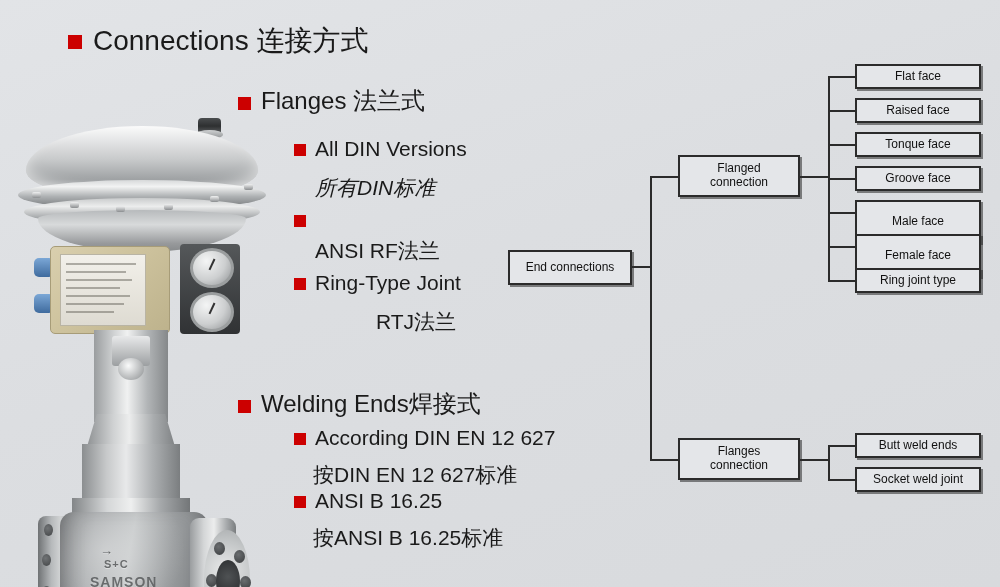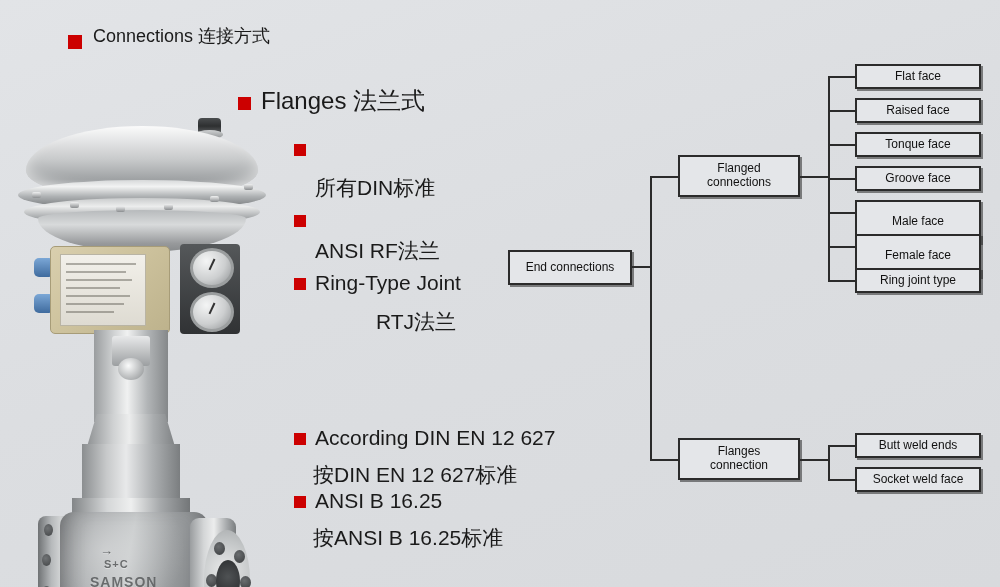--- a/index.html
+++ b/index.html
@@ -35,21 +35,21 @@
     flex: 0 0 auto;
     background: #cc0000;
   }
   .txt {
     color: #1a1a1a;
     line-height: 1;
   }
 
   .lvl1 { left: 68px;  top: 27px; }
   .lvl1 .sq  { width: 14px; height: 14px; margin-top: 8px; margin-right: 11px; }
-  .lvl1 .txt { font-size: 18px; }
+  .lvl1 .txt { font-size: 28px; }
 
   .lvl2 { left: 238px; top: 89px; }
   .lvl2 .sq  { width: 13px; height: 13px; margin-top: 8px; margin-right: 10px; }
   .lvl2 .txt { font-size: 24px; }
 
   .lvl3 { left: 294px; }
   .lvl3 .sq  { width: 12px; height: 12px; margin-top: 6px; margin-right: 9px; }
   .lvl3 .txt { font-size: 21px; }
 
   .plain {
@@ -331,34 +331,39 @@
     <span class="txt">Connections 连接方式</span>
   </div>
 
   <div class="bullet-row lvl2">
     <span class="sq"></span>
     <span class="txt">Flanges 法兰式</span>
   </div>
 
   <div class="bullet-row lvl3" style="top:138px;">
     <span class="sq"></span>
-  </div>
-  <div class="plain" style="left:315px; top:177px;">所有DIN标准</div>
+    <span class="txt">All DIN Versions</span>
+  </div>
+  <div class="plain" style="left:315px; top:177px;font-style:italic;">所有DIN标准</div>
 
   <div class="bullet-row lvl3" style="top:209px;">
     <span class="sq"></span>
   </div>
   <div class="plain" style="left:315px; top:240px;">ANSI RF法兰</div>
 
   <div class="bullet-row lvl3" style="top:272px;">
     <span class="sq"></span>
     <span class="txt">Ring-Type Joint</span>
   </div>
   <div class="plain" style="left:376px; top:311px;">RTJ法兰</div>
 
+  <div class="bullet-row lvl2" style="left:238px; top:392px;">
+    <span class="sq"></span>
+    <span class="txt">Welding Ends焊接式</span>
+  </div>
 
   <div class="bullet-row lvl3" style="top:427px;">
     <span class="sq"></span>
     <span class="txt">According DIN EN 12 627</span>
   </div>
   <div class="plain" style="left:313px; top:464px;">按DIN EN 12 627标准</div>
 
   <div class="bullet-row lvl3" style="top:490px;">
     <span class="sq"></span>
     <span class="txt">ANSI B 16.25</span>
@@ -370,21 +375,21 @@
     <div class="node" style="left:508px; top:250px; width:124px; height:35px;">
       <span>End connections</span>
     </div>
 
     <div class="line h" style="left:632px; top:266px; width:20px;"></div>
     <div class="line v" style="left:650px; top:176px; height:285px;"></div>
 
     <div class="line h" style="left:650px; top:176px; width:30px;"></div>
     <div class="node two-line" style="left:678px; top:155px; width:122px; height:42px;">
       <span style="white-space:pre-line;">Flanged
-connections</span>
+connection</span>
     </div>
 
     <div class="line h" style="left:800px; top:176px; width:30px;"></div>
     <div class="line v" style="left:828px; top:76px; height:204px;"></div>
 
     <div class="line h" style="left:828px; top:76px;  width:29px;"></div>
     <div class="node" style="left:855px; top:64px;  width:126px; height:25px;">
       <span>Flat face</span>
     </div>
 
@@ -427,17 +432,17 @@
     <div class="line h" style="left:800px; top:459px; width:30px;"></div>
     <div class="line v" style="left:828px; top:445px; height:36px;"></div>
 
     <div class="line h" style="left:828px; top:445px; width:29px;"></div>
     <div class="node" style="left:855px; top:433px; width:126px; height:25px;">
       <span>Butt weld ends</span>
     </div>
 
     <div class="line h" style="left:828px; top:479px; width:29px;"></div>
     <div class="node" style="left:855px; top:467px; width:126px; height:25px;">
-      <span>Socket weld face</span>
+      <span>Socket weld joint</span>
     </div>
 
   </div>
 </div>
 
 </body></html>

